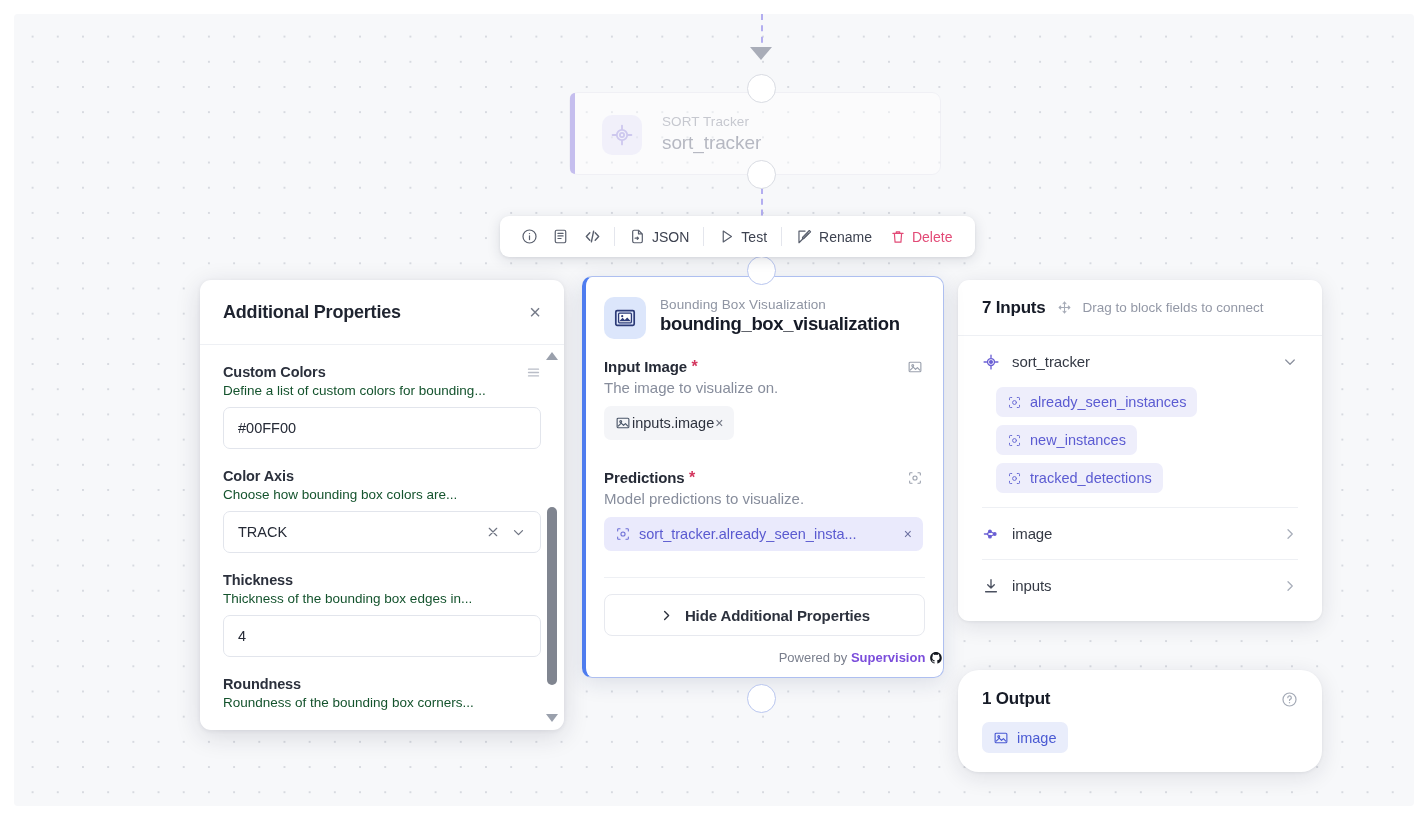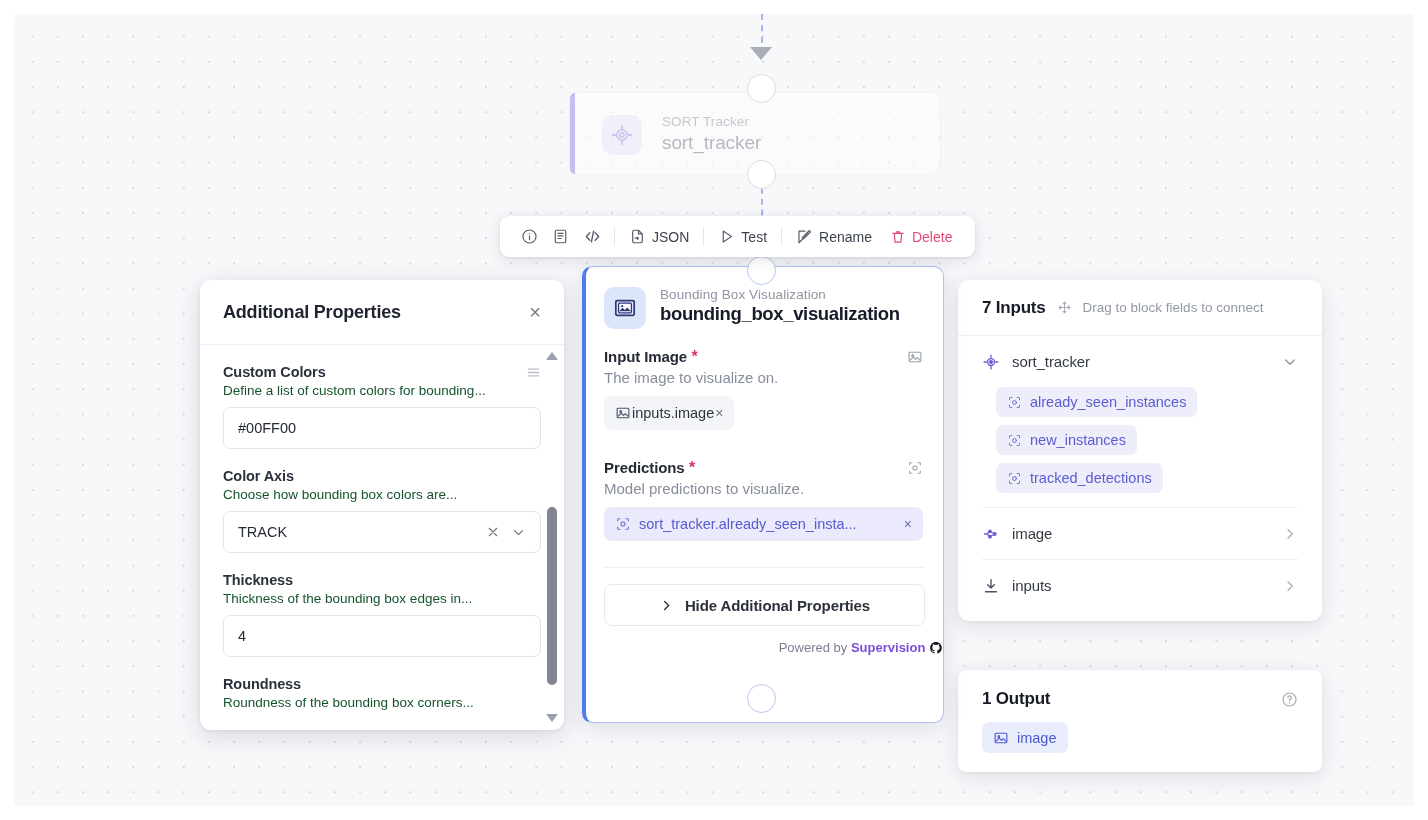--- a/index.html
+++ b/index.html
@@ -157,22 +157,22 @@
   #props .sbar .dn { border-top: 8px solid #9aa0ac; }
   #props .sbar .track { flex: 1; width: 14px; position: relative; }
   #props .sbar .thumb {
     position: absolute; left: 2px; width: 10px;
     top: 147px; height: 178px;
     background: #808590; border-radius: 6px;
   }
 
   
   #block {
-    left: 568px; top: 252px;
-    width: 362px; height: 457px;
+    left: 568px; top: 262px;
+    width: 362px; height: 402px;
     background: #fff;
     border: 1.5px solid #aebff0;
     border-left: 4px solid #4f7df0;
     border-radius: 10px;
     box-shadow: 0 5px 22px rgba(25,40,90,.12);
     z-index: 15;
   }
   #block .bhead { display: flex; gap: 14px; padding: 20px 20px 0 18px; }
   #block .bicon {
     width: 42px; height: 42px; border-radius: 10px;
@@ -241,21 +241,21 @@
     display: inline-flex; align-items: center; gap: 8px;
     background: #eeeefb; color: #5b5bd2;
     height: 30px; padding: 0 11px; border-radius: 7px;
     font-size: 14.5px; margin-bottom: 8px;
   }
   .sepline { height: 1px; background: #eef0f4; margin: 0 24px; }
 
   
   #output {
     left: 944px; top: 656px; width: 364px; height: 102px;
-    background: #fff; border-radius: 8px;
+    background: #fff; border-radius: 21px;
     box-shadow: 0 5px 22px rgba(25,30,55,.11), 0 1px 3px rgba(25,30,55,.06);
     z-index: 10;
   }
   #output .ohead {
     display: flex; align-items: center; justify-content: space-between;
     padding: 19px 24px 0 24px;
   }
   #output .ohead h3 { font-size: 17px; color: #161b27; font-weight: bold; letter-spacing:-.2px;}
   #output .ochip {
     display: inline-flex; align-items: center; gap: 8px;

